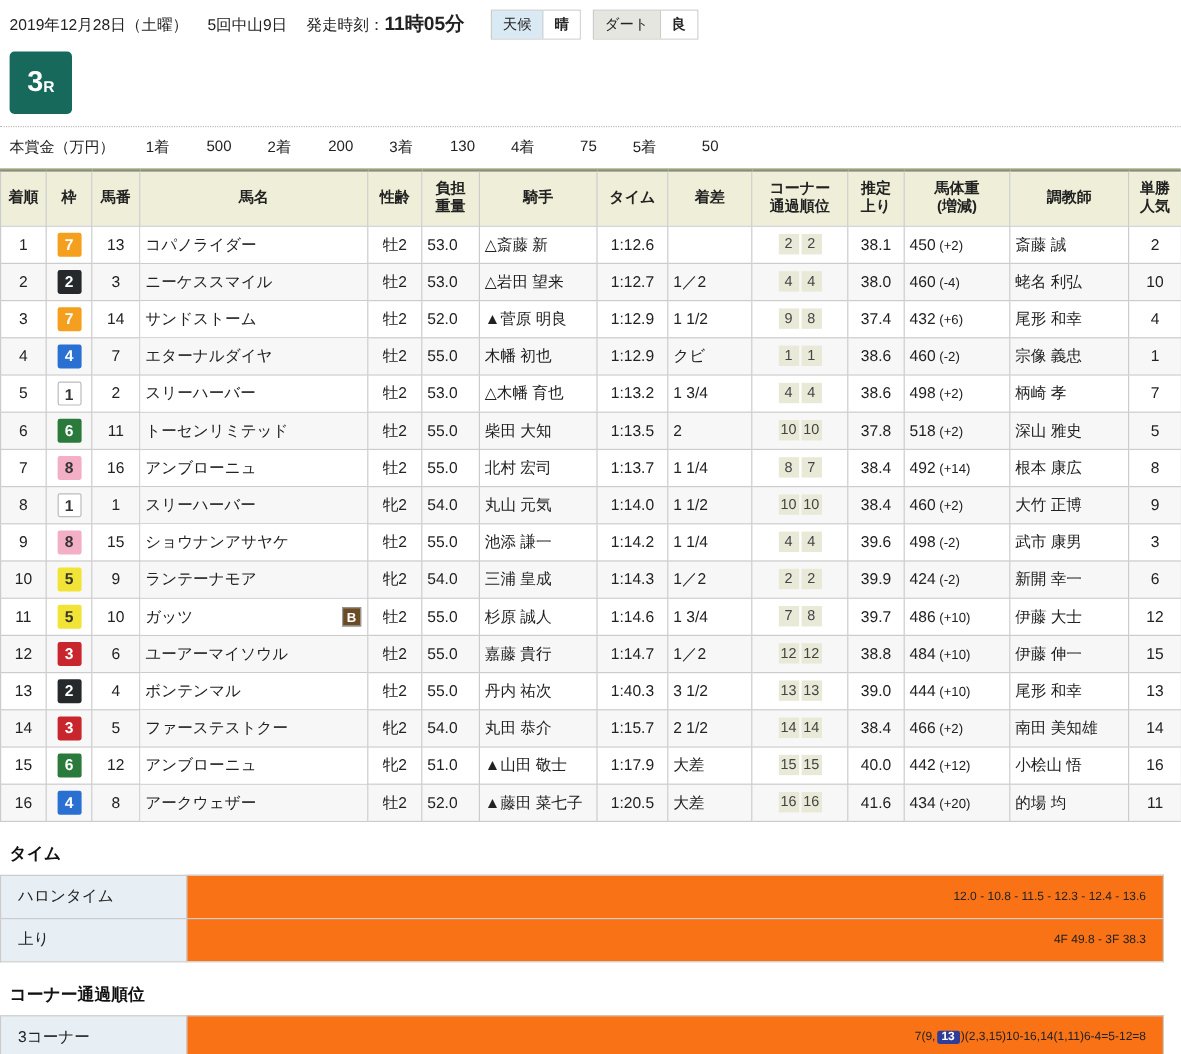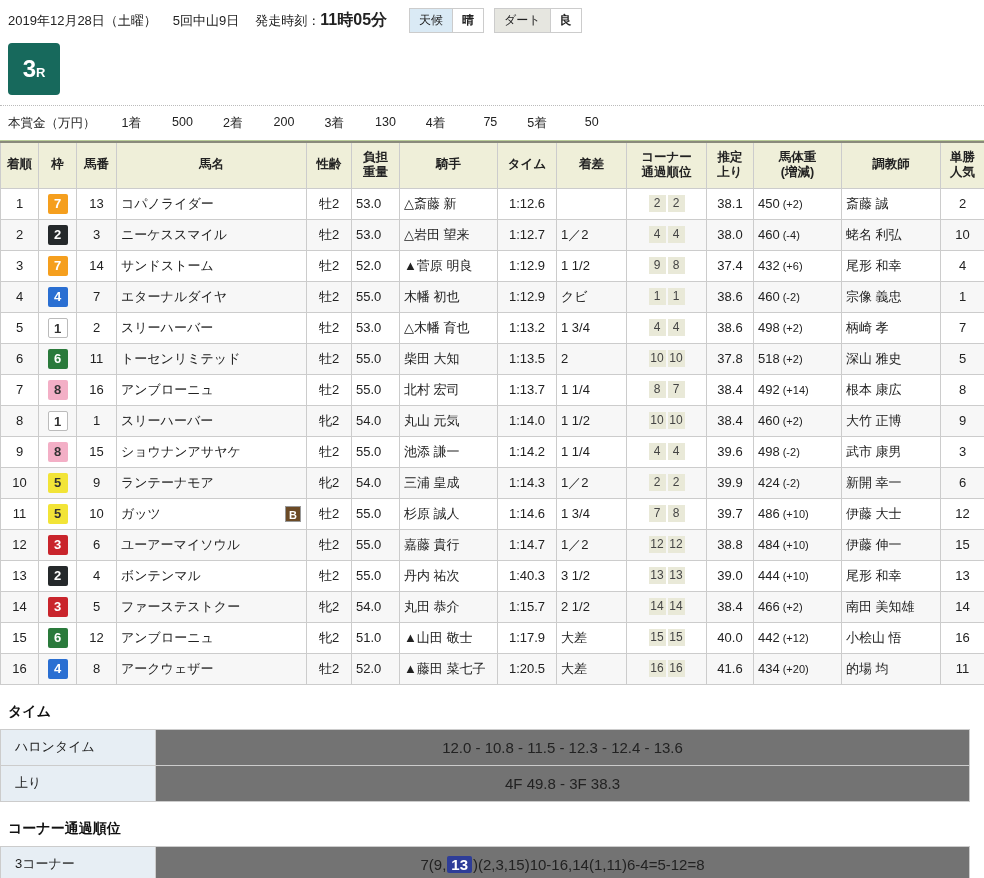--- a/index.html
+++ b/index.html
@@ -90,21 +90,21 @@
 
   
   .section-heading { font-size:14px; font-weight:bold; color:#111; margin:18px 0 8px 8px; }
   table.info-table { width:970px; border-collapse:collapse; margin-left:0; }
   table.info-table th {
     width:155px; background: var(--label-cell-bg, #e7eef4);
     border:1px solid #ccc; font-weight:normal; font-size:13px;
     text-align:left; padding:8px 14px; height:36px;
   }
   table.info-table td {
-    border:1px solid #ccc; font-size:15px; text-align:center; padding:8px 14px; background:#737373;
+    border:1px solid #ccc; font-size:10px; text-align:right; padding:8px 14px; background:#f97316;
   }
   .hl {
     display:inline-block; background: var(--highlight-blue, #2e3d98);
     color:#fff; font-weight:bold; padding:0 4px; margin:0 1px; border-radius:2px;
   }
 </style>
 </head>
 <body>
 
 <div class="page">

